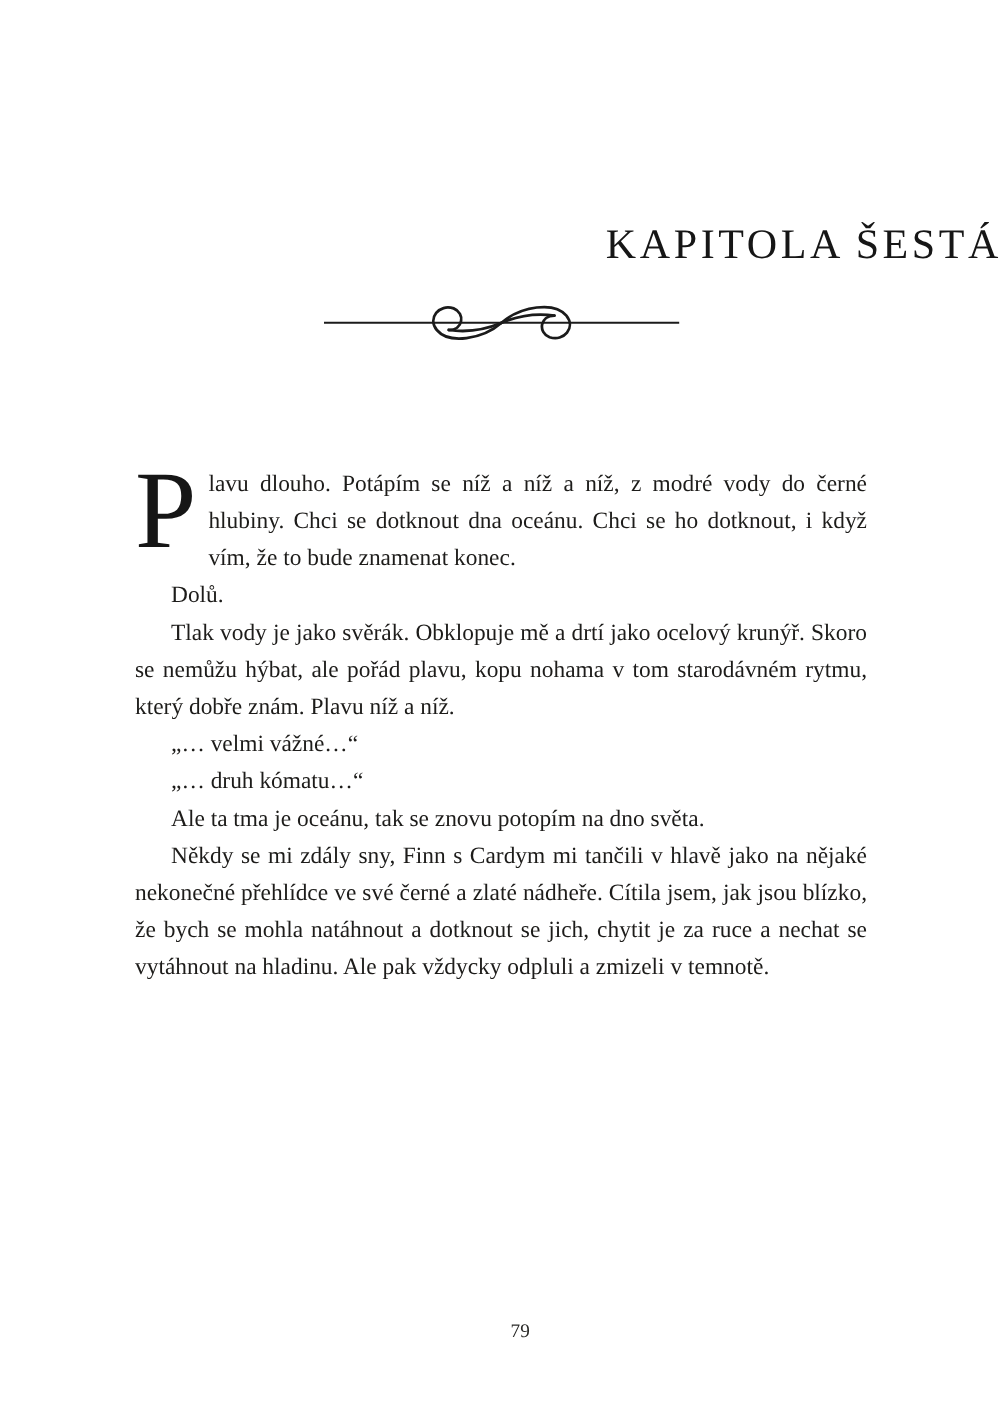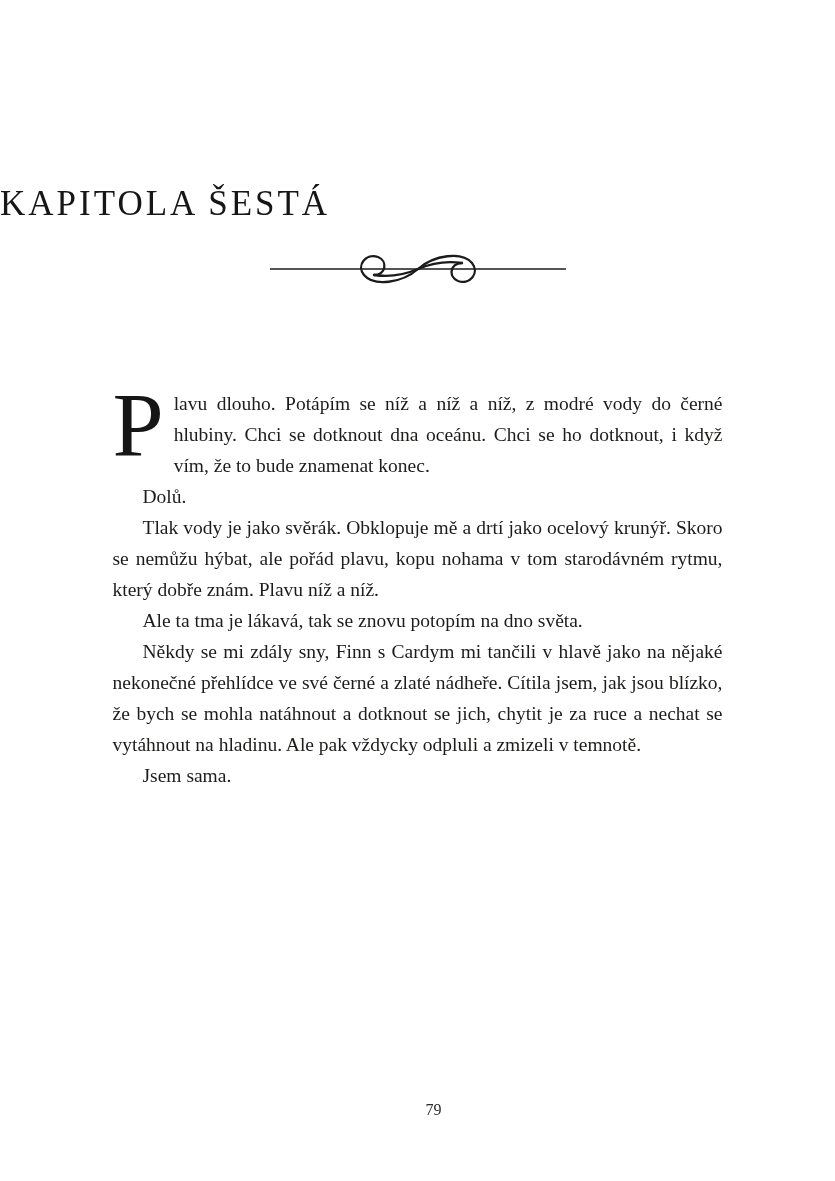--- a/index.html
+++ b/index.html
@@ -12,21 +12,21 @@
     width: 835px;
     height: 1181px;
     margin: 0 auto;
     background: #ffffff;
     color: #1d1c1a;
     font-family: "Liberation Serif", "DejaVu Serif", serif;
     overflow: hidden;
   }
   .chapter-title {
     margin-top: 186px;
-    text-align: left;
+    text-align: right;
     font-size: 35px;
     font-weight: normal;
     letter-spacing: 3px;
     color: #161616;
     line-height: 1;
   }
   .ornament {
     margin-top: 16px;
     display: flex;
     justify-content: center;
@@ -84,21 +84,22 @@
       </g>
     </svg>
   </div>
 
   <div class="body-text">
 
     <p class="para first"><span class="dropcap">P</span><span>lavu dlouho. Potápím se níž a níž a níž, z modré vody do černé hlubiny. Chci se dotknout dna oceánu. Chci se ho dotknout, i když vím, že to bude znamenat konec.</span></p>
 
     <p class="para">Dolů.</p>
     <p class="para">Tlak vody je jako svěrák. Obklopuje mě a drtí jako ocelový krunýř. Skoro se nemůžu hýbat, ale pořád plavu, kopu nohama v tom starodávném rytmu, který dobře znám. Plavu níž a níž.</p>
-    <p class="para">Ale ta tma je lákavá, tak se znovu potopím na dno světa.</p>
+    <p class="para">„… velmi vážné…“</p>
+    <p class="para">„… druh kómatu…“</p>
+    <p class="para">Ale ta tma je oceánu, tak se znovu potopím na dno světa.</p>
     <p class="para">Někdy se mi zdály sny, Finn s Cardym mi tančili v hlavě jako na nějaké nekonečné přehlídce ve své černé a zlaté nádheře. Cítila jsem, jak jsou blízko, že bych se mohla natáhnout a dotknout se jich, chytit je za ruce a nechat se vytáhnout na hladinu. Ale pak vždycky odpluli a zmizeli v temnotě.</p>
-    <p class="para">Jsem sama.</p>
 
   </div>
 
   <div class="page-number">79</div>
 
 </div>
 
 </body></html>

